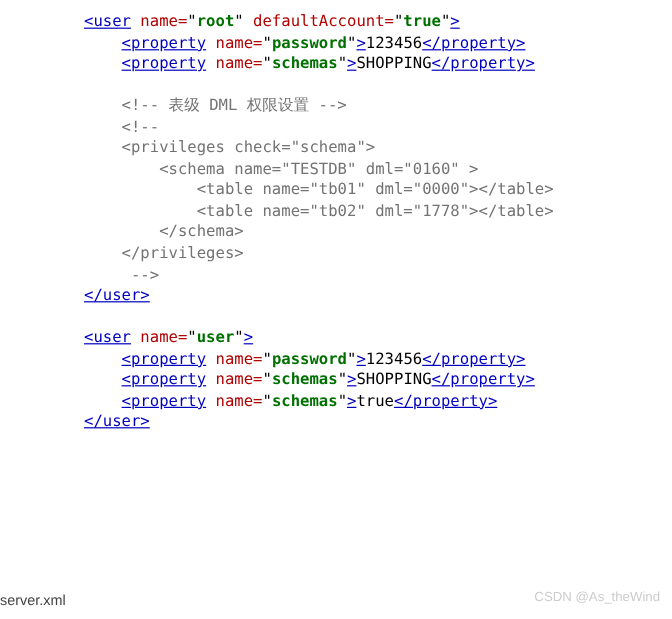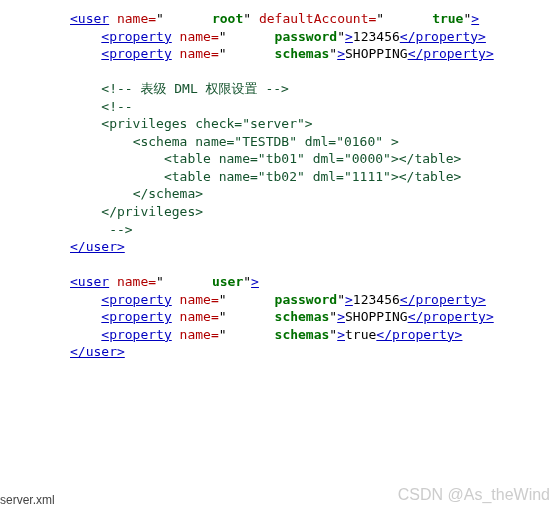--- a/index.html
+++ b/index.html
@@ -9,55 +9,55 @@
       background: #fff;
       font-family: Consolas, "Courier New", monospace;
       font-size: 13px;
       line-height: 1.35;
       position: relative;
       padding: 10px 0 0 70px;
     }
     pre { white-space: pre; }
     .tag { color: #0000c0; text-decoration: underline; }
     .attr { color: #b00000; text-align: center; }
-    .val { color: #007000; font-weight: bold; margin-left: 48px; }
+    .val { color: #007000; font-weight: bold; }
     .text { color: #000; font-weight: normal; }
-    .comment { color: #14532d; margin-top: 25px; }
+    .comment { color: #737373; margin-top: 25px; }
     .lbl { font-weight: normal; }
     .caption {
       position: absolute;
       left: 0; right: 0;
       bottom: 8px;
       text-align: left;
       font-family: Arial, sans-serif;
       font-size: 12px;
       color: #444;
     }
     .wm {
       position: absolute;
       right: 10px;
       bottom: 10px;
       font-family: Arial, sans-serif;
-      font-size: 16px;
+      font-size: 11px;
       color: #ccc;
     }
   </style>
 </head>
 <body>
 
 <pre><span class="tag">&lt;user</span> <span class="attr">name=</span>"<span class="val">root</span>" <span class="attr">defaultAccount=</span>"<span class="val">true</span>"<span class="tag">&gt;</span>
     <span class="tag">&lt;property</span> <span class="attr">name=</span>"<span class="val">password</span>"<span class="tag">&gt;</span><span class="text">123456</span><span class="tag">&lt;/property&gt;</span>
     <span class="tag">&lt;property</span> <span class="attr">name=</span>"<span class="val">schemas</span>"<span class="tag">&gt;</span><span class="text">SHOPPING</span><span class="tag">&lt;/property&gt;</span>
 
     <span class="comment">&lt;!-- <span>表级 DML 权限设置</span> --&gt;</span>
     <span class="comment">&lt;!--
-    <span class="lbl">&lt;privileges check="<span>server</span>"&gt;</span>
+    <span class="lbl">&lt;privileges check="<span>schema</span>"&gt;</span>
         <span class="lbl">&lt;schema name="<span>TESTDB</span>" dml="<span>0160</span>" &gt;</span>
             <span class="lbl">&lt;table name="<span>tb01</span>" dml="<span>0000</span>"&gt;&lt;/table&gt;</span>
-            <span class="lbl">&lt;table name="<span>tb02</span>" dml="<span>1111</span>"&gt;&lt;/table&gt;</span>
+            <span class="lbl">&lt;table name="<span>tb02</span>" dml="<span>1778</span>"&gt;&lt;/table&gt;</span>
         <span class="lbl">&lt;/schema&gt;</span>
     <span class="lbl">&lt;/privileges&gt;</span>
      --&gt;</span>
 <span class="tag">&lt;/user&gt;</span>
 
 <span class="tag">&lt;user</span> <span class="attr">name=</span>"<span class="val">user</span>"<span class="tag">&gt;</span>
     <span class="tag">&lt;property</span> <span class="attr">name=</span>"<span class="val">password</span>"<span class="tag">&gt;</span><span class="text">123456</span><span class="tag">&lt;/property&gt;</span>
     <span class="tag">&lt;property</span> <span class="attr">name=</span>"<span class="val">schemas</span>"<span class="tag">&gt;</span><span class="text">SHOPPING</span><span class="tag">&lt;/property&gt;</span>
     <span class="tag">&lt;property</span> <span class="attr">name=</span>"<span class="val">schemas</span>"<span class="tag">&gt;</span><span class="text">true</span><span class="tag">&lt;/property&gt;</span>
 <span class="tag">&lt;/user&gt;</span></pre>

